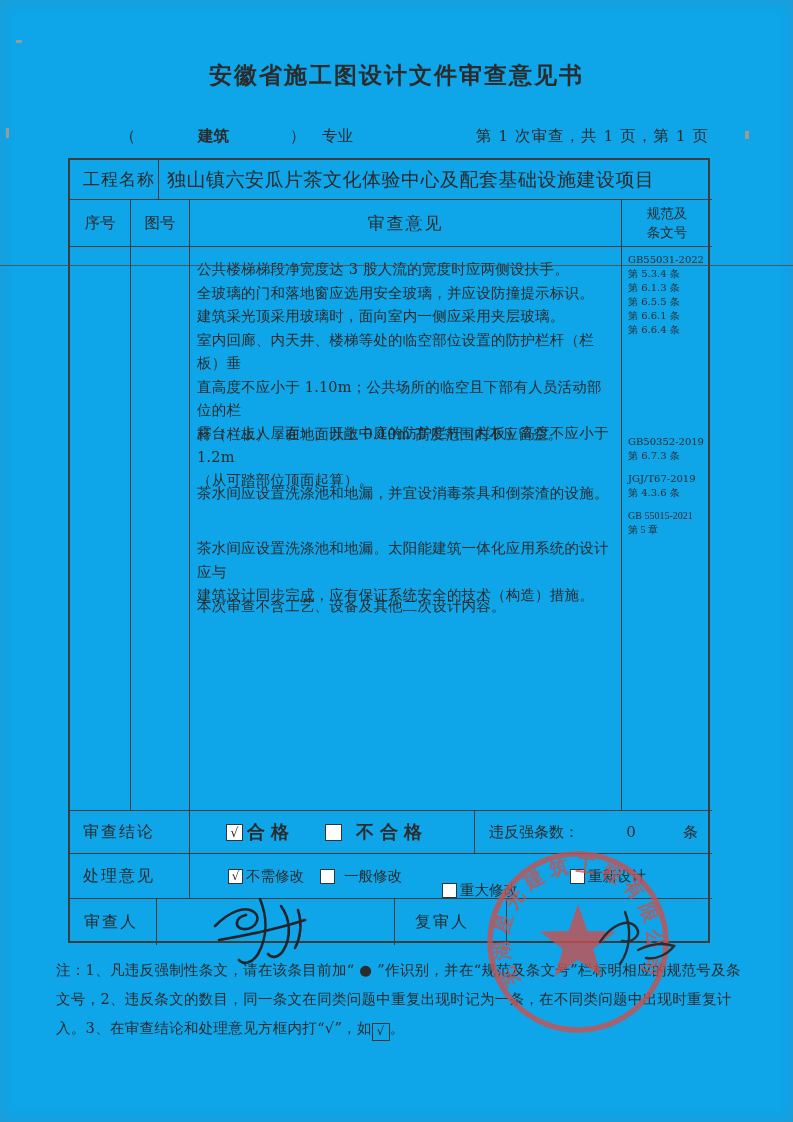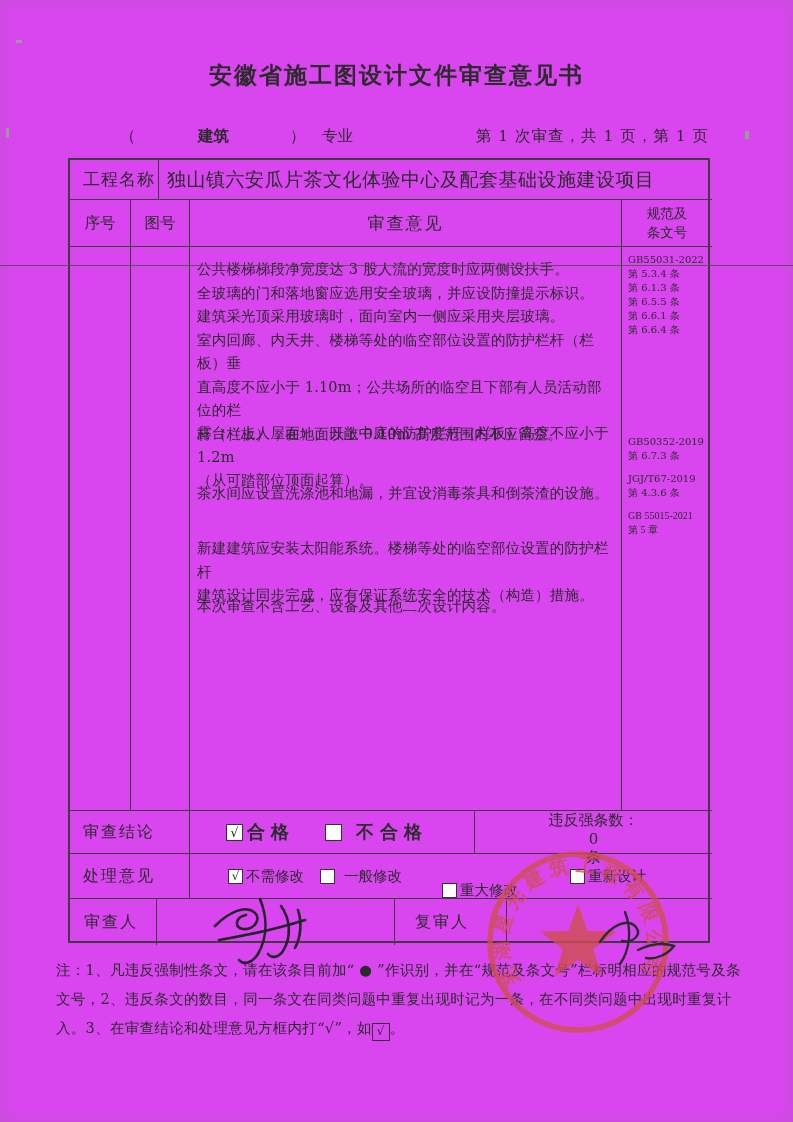--- a/index.html
+++ b/index.html
@@ -1,18 +1,18 @@
 <!DOCTYPE html>
 <html><head>
 <meta charset="utf-8">
 <style>
   html,body{margin:0;padding:0;background:#e8e8e6;}
   .page{
     position:relative;width:793px;height:1122px;margin:0 auto;
-    background:#d946ef;overflow:hidden;color:#2b2b2b;
+    background:#0ea5e9;overflow:hidden;color:#2b2b2b;
     font-family:"DejaVu Serif","Liberation Serif",serif;
     box-shadow:inset 0 0 14px rgba(120,120,115,.25);
   }
   .title{
     position:absolute;left:0;top:60px;width:100%;text-align:center;
     font-size:23px;font-weight:700;letter-spacing:2px;
   }
   .subrow{position:absolute;left:0;top:126px;width:100%;height:24px;font-size:15.5px;}
   .subrow span{position:absolute;top:0;}
   .paren-open{left:120px;}
@@ -107,21 +107,21 @@
     <div class="cell body-cell" style="left:120px;top:87px;width:432px;height:564px;">
       <div class="op-block" style="top:11px;">公共楼梯梯段净宽度达 3 股人流的宽度时应两侧设扶手。
 全玻璃的门和落地窗应选用安全玻璃，并应设防撞提示标识。
 建筑采光顶采用玻璃时，面向室内一侧应采用夹层玻璃。
 室内回廊、内天井、楼梯等处的临空部位设置的防护栏杆（栏板）垂
 直高度不应小于 1.10m；公共场所的临空且下部有人员活动部位的栏
 杆（栏板），在地面以上 0.10m 高度范围内不应留空。</div>
       <div class="op-block" style="top:175px;">露台（上人屋面）、开敞中庭的防护栏杆（栏板）高度不应小于 1.2m
 （从可踏部位顶面起算）。</div>
       <div class="op-block" style="top:235px;">茶水间应设置洗涤池和地漏，并宜设消毒茶具和倒茶渣的设施。</div>
-      <div class="op-block" style="top:290px;">新建建筑应安装太阳能系统。楼梯等处的临空部位设置的防护栏杆
+      <div class="op-block" style="top:290px;">茶水间应设置洗涤池和地漏。太阳能建筑一体化应用系统的设计应与
 建筑设计同步完成，应有保证系统安全的技术（构造）措施。</div>
       <div class="op-block" style="top:348px;">本次审查不含工艺、设备及其他二次设计内容。</div>
     </div>
     <div class="cell body-cell no-r" style="left:552px;top:87px;width:90px;height:564px;">
       <div class="code-block" style="top:6px;">GB55031-2022
 第 5.3.4 条
 第 6.1.3 条
 第 6.5.5 条
 第 6.6.1 条
 第 6.6.4 条</div>
@@ -137,21 +137,21 @@
     <div class="cell concl-opts" style="left:120px;top:651px;width:285px;height:43px;">
       <span class="opt-group">
         <span class="chk">√</span>
         <span class="opt-label-big">合格</span>
       </span>
       <span class="opt-group" style="margin-left:30px;">
         <span class="chk"></span>
         <span class="opt-label-big" style="margin-left:14px;">不合格</span>
       </span>
     </div>
-    <div class="cell viol no-r" style="left:405px;top:651px;width:237px;height:43px;flex-direction:column;">
+    <div class="cell viol no-r" style="left:405px;top:651px;width:237px;height:43px;">
       <span>违反强条数：</span>
       <span>0</span>
       <span>条</span>
     </div>
 
     <div class="cell row-label" style="left:0;top:694px;width:120px;height:45px;">处理意见</div>
     <div class="cell handle-opts no-r" style="left:120px;top:694px;width:522px;height:45px;">
       <span class="opt-group">
         <span class="chk small">√</span>
         <span class="opt-label">不需修改</span>

